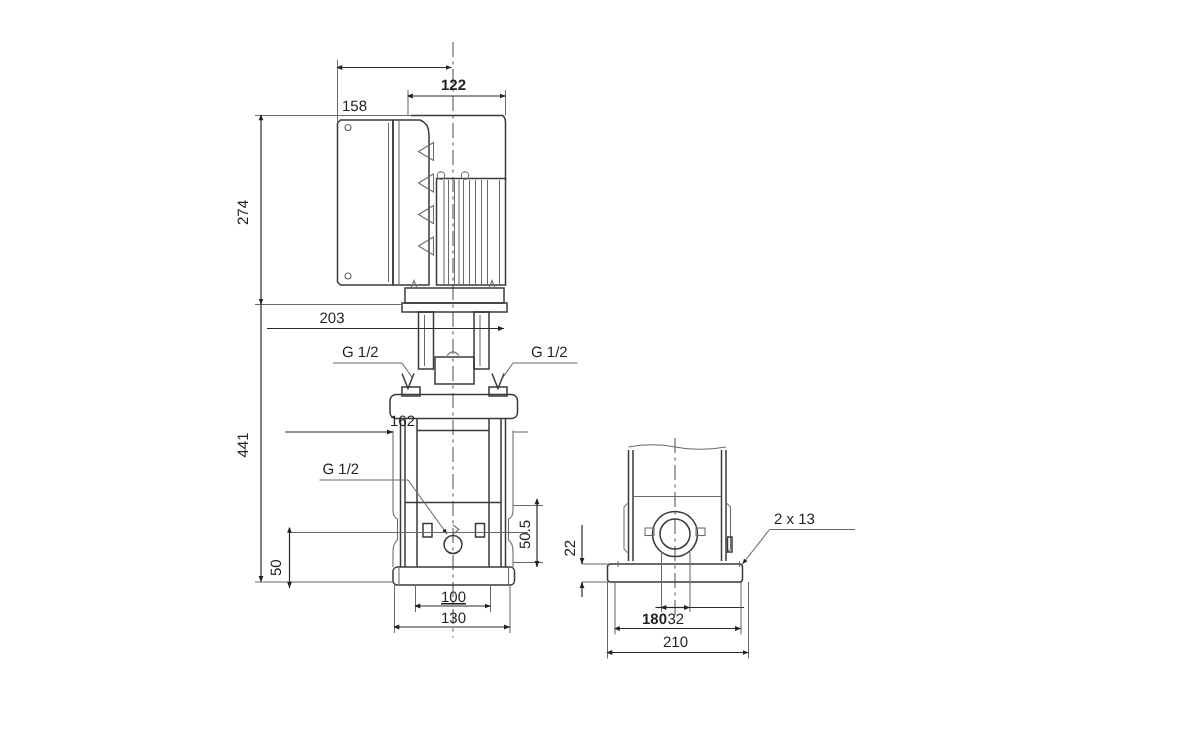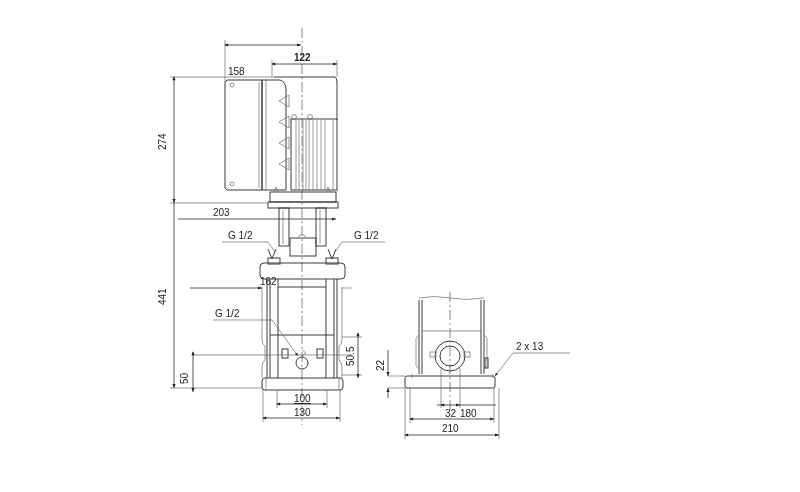--- a/index.html
+++ b/index.html
@@ -214,15 +214,15 @@
 <span class="vlbl" style="left:158px;top:305px;">441</span>
 <span class="lbl" style="left:216px;top:277px;margin-left:44px;">162</span>
 <span class="lbl" style="left:215px;top:309px;">G 1/2</span>
 <span class="vlbl" style="left:346px;top:366px;">50.5</span>
 <span class="vlbl" style="left:180px;top:384px;">50</span>
 <span class="lbl" style="left:294px;top:394px;text-decoration:underline;">100</span>
 <span class="lbl" style="left:294px;top:408px;">130</span>
 
 <span class="vlbl" style="left:376px;top:371px;">22</span>
 <span class="lbl" style="left:445px;top:409px;">32</span>
-<span class="lbl" style="left:460px;top:409px;">180</span>
+<span class="lbl" style="left:428px;top:409px;font-weight:bold;">180</span>
 <span class="lbl" style="left:442px;top:424px;">210</span>
 <span class="lbl" style="left:516px;top:342px;">2  x 13</span>
 
 </body></html>

